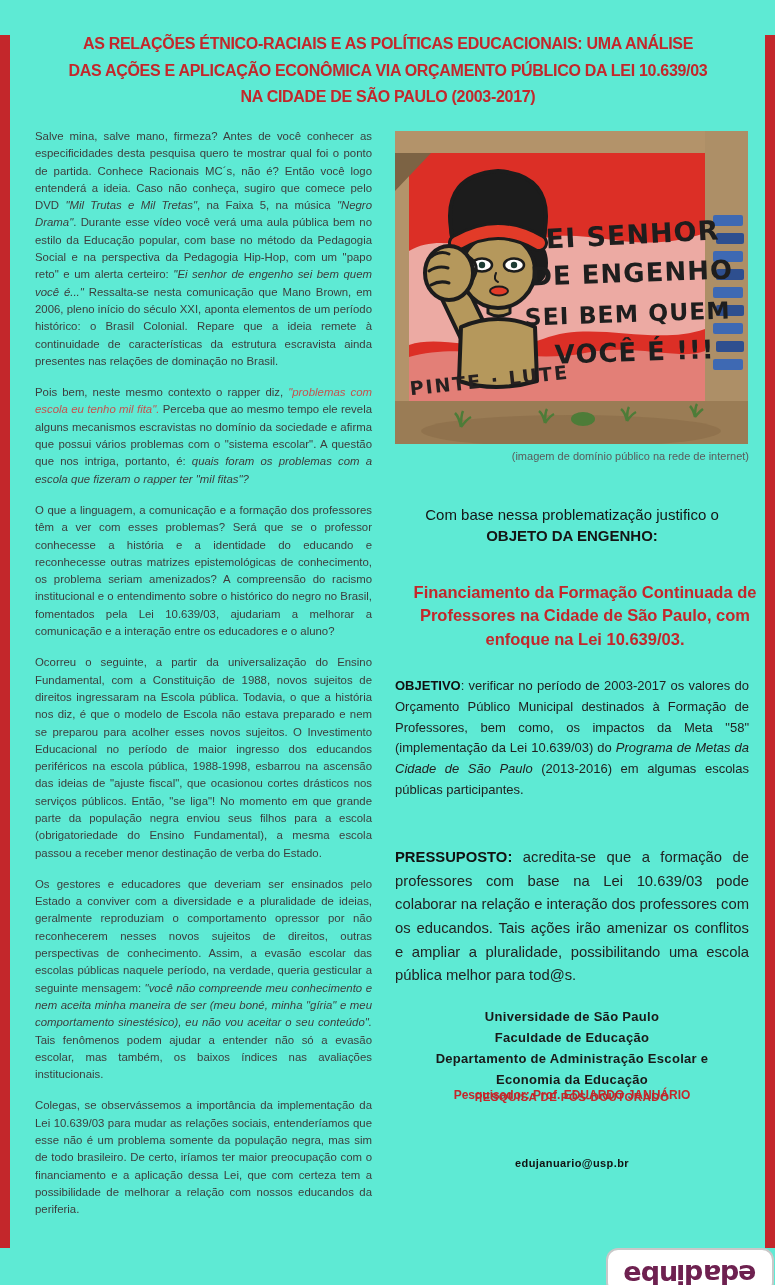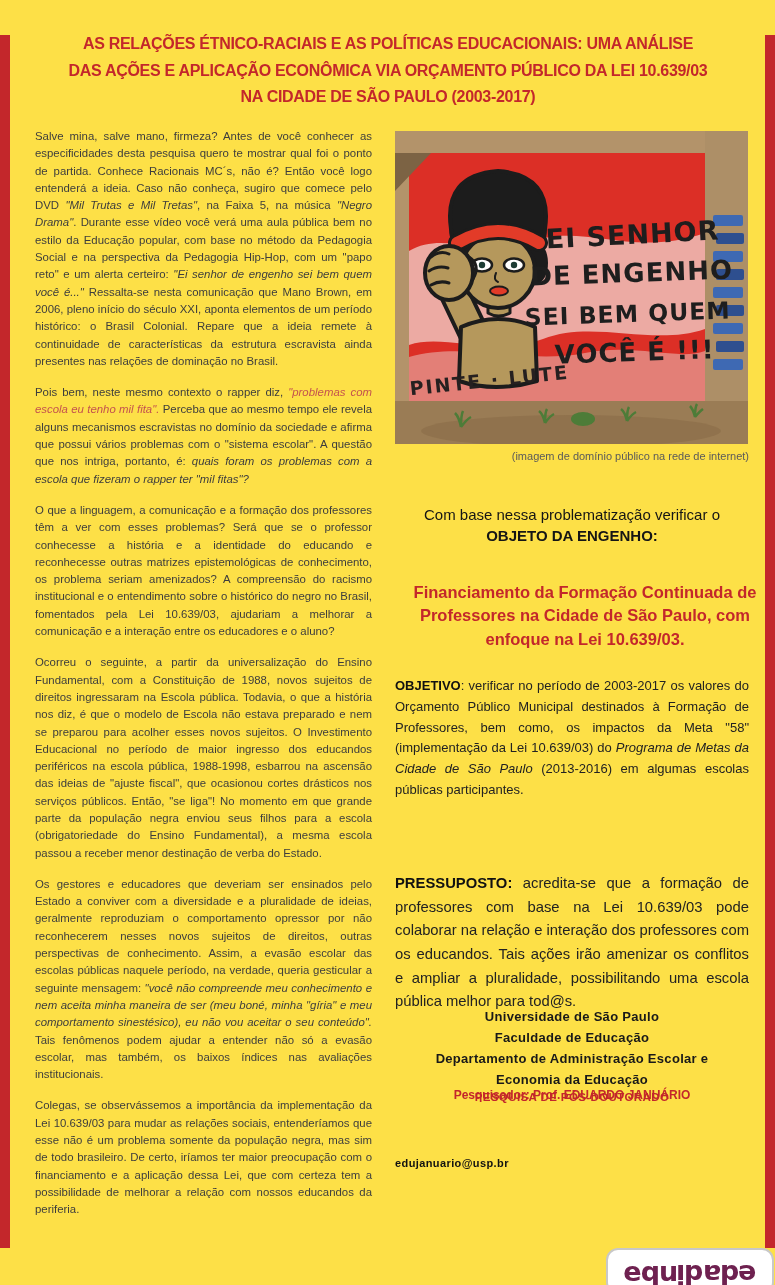--- a/index.html
+++ b/index.html
@@ -1,43 +1,43 @@
 <!DOCTYPE html>
 <html><head>
 <meta charset="utf-8">
 <style>
   html,body{margin:0;padding:0;background:#fff;}
-  .page{position:relative;width:775px;height:1285px;background:#fde047;overflow:hidden;
+  .page{position:relative;width:775px;height:1285px;background:#5eead4;overflow:hidden;
         font-family:"Liberation Sans",sans-serif;}
   .red-bar{position:absolute;top:35px;width:10px;height:1213px;background:#c3272b;}
   .red-bar.left{left:0;}
   .red-bar.right{right:0;}
   .title{position:absolute;left:68px;top:31px;width:640px;text-align:center;
          font-weight:bold;font-size:16px;line-height:26.5px;color:#c3272b;letter-spacing:-0.3px;}
   .leftcol{position:absolute;left:35px;top:128px;width:344px;font-size:11.4px;
            line-height:17.3px;text-align:justify;color:#3d3d3d;}
   .leftcol p{margin:0 7px 14px 0;}
   .it{font-style:italic;}
   .redq{color:#c4524e;font-style:italic;}
   .mural{position:absolute;left:395px;top:131px;width:353px;height:313px;}
   .rc{position:absolute;left:395px;width:354px;}
   .caption{top:450px;text-align:right;font-size:11px;color:#5a5a5a;}
   .intro{top:505px;font-size:15px;text-align:center;color:#151515;line-height:1.38;}
   .intro .b{font-weight:bold;}
   .statement{top:581px;font-size:16.5px;font-weight:bold;color:#c3272b;text-align:center;line-height:1.42;margin-left:13px;}
   .objx{top:676px;font-size:13px;line-height:1.6;text-align:justify;color:#222;}
   .objx .b{font-weight:bold;color:#111;}
-  .press{top:872px;font-size:14.8px;line-height:1.6;text-align:justify;color:#222;}
+  .press{top:846px;font-size:14.8px;line-height:1.6;text-align:justify;color:#222;}
   .press .b{font-weight:bold;color:#111;}
   .univ{top:1006px;font-size:13px;font-weight:bold;text-align:center;line-height:1.62;
         white-space:pre-line;color:#191919;letter-spacing:0.3px;}
   .rlabel{font-weight:bold;text-align:center;color:#c3272b;}
   .research{top:1091px;font-size:11.5px;letter-spacing:0.4px;}
   .researcher{top:1088px;font-size:12px;}
-  .email{top:1157px;font-size:11px;color:#111;font-weight:bold;letter-spacing:0.4px;}
+  .email{top:1157px;font-size:11px;color:#111;text-align:center;font-weight:bold;letter-spacing:0.4px;}
   .supervisor{top:1190px;font-size:12.5px;}
   .logo{position:absolute;left:606px;top:1248px;width:164px;height:42px;border:2px solid #c8c8c8;
         border-radius:12px;background:#fff;display:flex;align-items:center;justify-content:center;
         font-family:"DejaVu Sans",sans-serif;font-weight:bold;color:#6e2150;font-size:27px;letter-spacing:-1px;}
   .logo .flip{display:inline-block;transform:rotate(180deg) translateY(-3px);}
   .mural text{font-family:"DejaVu Sans",sans-serif;font-weight:bold;}
 </style>
 </head>
 <body>
 
@@ -111,21 +111,21 @@
       <text x="238" y="113" font-size="27" text-anchor="middle" fill="#1e1e1e" letter-spacing="1" transform="rotate(-3 238 113)">EI SENHOR</text>
       <text x="237" y="151" font-size="26" text-anchor="middle" fill="#1e1e1e" letter-spacing="1" transform="rotate(-2 237 151)">DE ENGENHO</text>
       <text x="233" y="191" font-size="23.5" text-anchor="middle" fill="#1e1e1e" letter-spacing="1" transform="rotate(-2 233 191)">SEI BEM QUEM</text>
       <text x="240" y="230" font-size="26" text-anchor="middle" fill="#1e1e1e" letter-spacing="1" transform="rotate(-2 240 230)">VOCÊ É !!!</text>
       <text x="95" y="256" font-size="19" text-anchor="middle" fill="#262020" letter-spacing="2" transform="rotate(-6 95 256)">PINTE · LUTE</text>
     </svg>
   </div>
 
   <div class="rc caption">(imagem de domínio público na rede de internet)</div>
 
-  <div class="rc intro"><span>Com base nessa problematização verificar o </span><span class="b">OBJETO DA ENGENHO:</span></div>
+  <div class="rc intro"><span>Com base nessa problematização justifico o </span><span class="b">OBJETO DA ENGENHO:</span></div>
 
   <div class="rc statement">Financiamento da Formação Continuada de Professores na Cidade de São Paulo, com enfoque na Lei 10.639/03.</div>
 
   <div class="rc objx"><span class="b">OBJETIVO</span><span>: verificar no período de 2003-2017 os valores do Orçamento Público Municipal destinados à Formação de Professores, bem como, os impactos da Meta "58" (implementação da Lei 10.639/03) do </span><span class="it">Programa de Metas da Cidade de São Paulo</span><span> (2013-2016) em algumas escolas públicas participantes.</span></div>
 
   <div class="rc press"><span class="b">PRESSUPOSTO:</span><span> acredita-se que a formação de professores com base na Lei 10.639/03 pode colaborar na relação e interação dos professores com os educandos. Tais ações irão amenizar os conflitos e ampliar a pluralidade, possibilitando uma escola pública melhor para tod@s.</span></div>
 
   <div class="rc univ">Universidade de São Paulo
 Faculdade de Educação
 Departamento de Administração Escolar e

